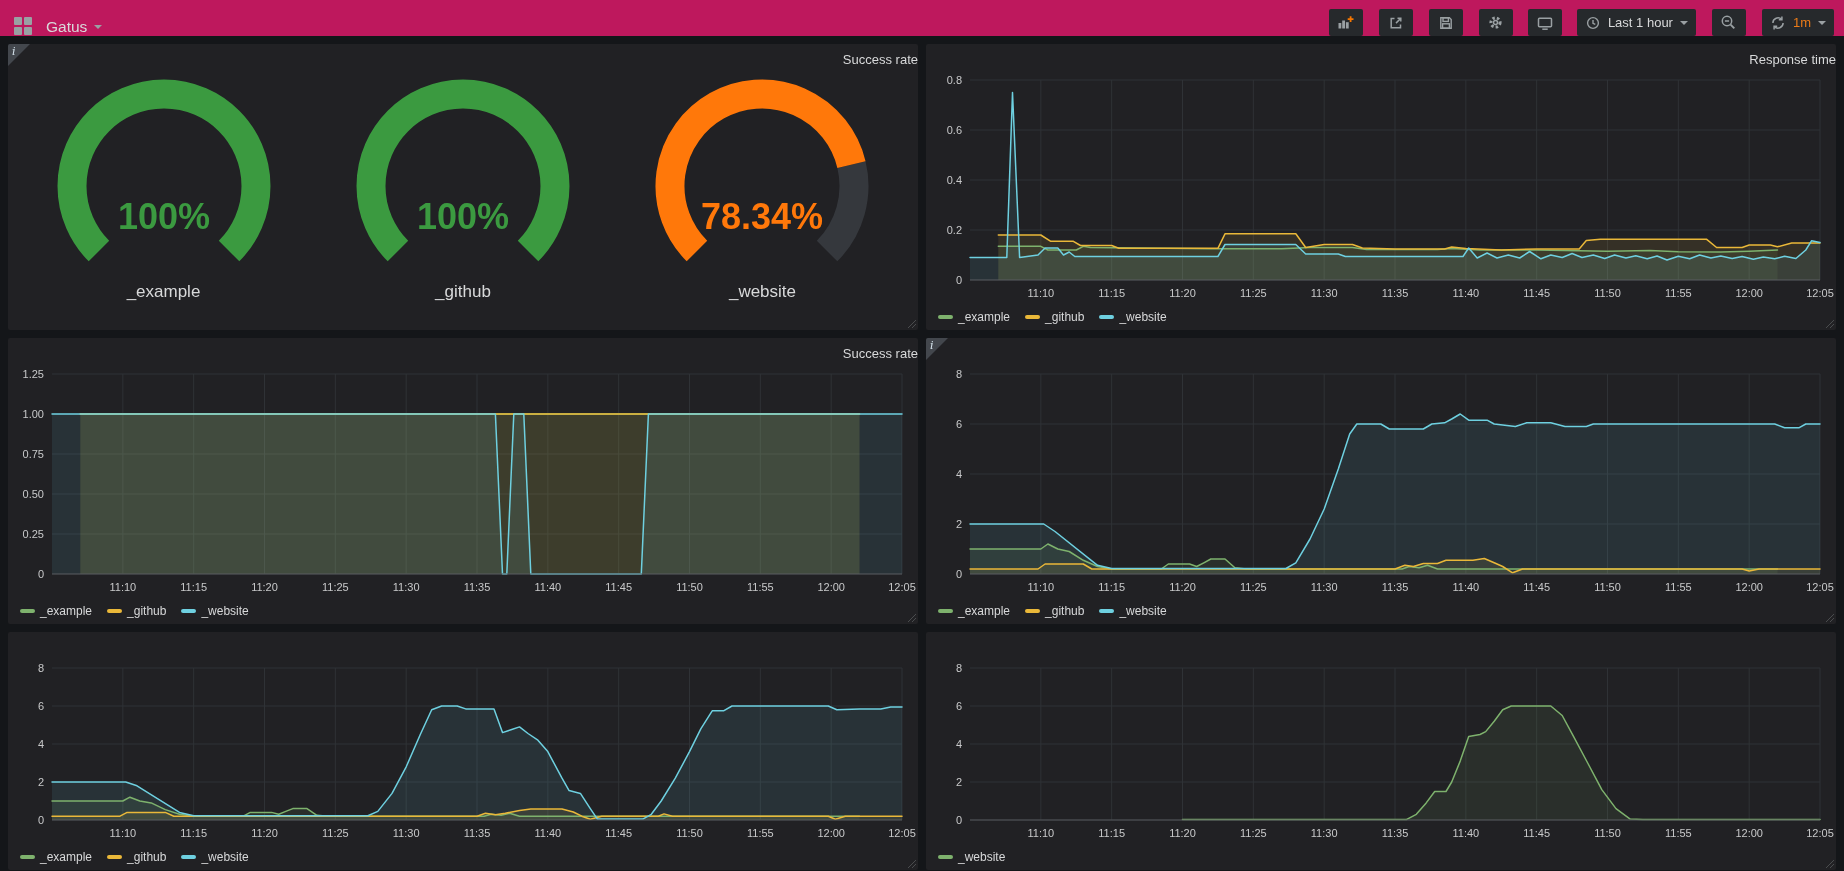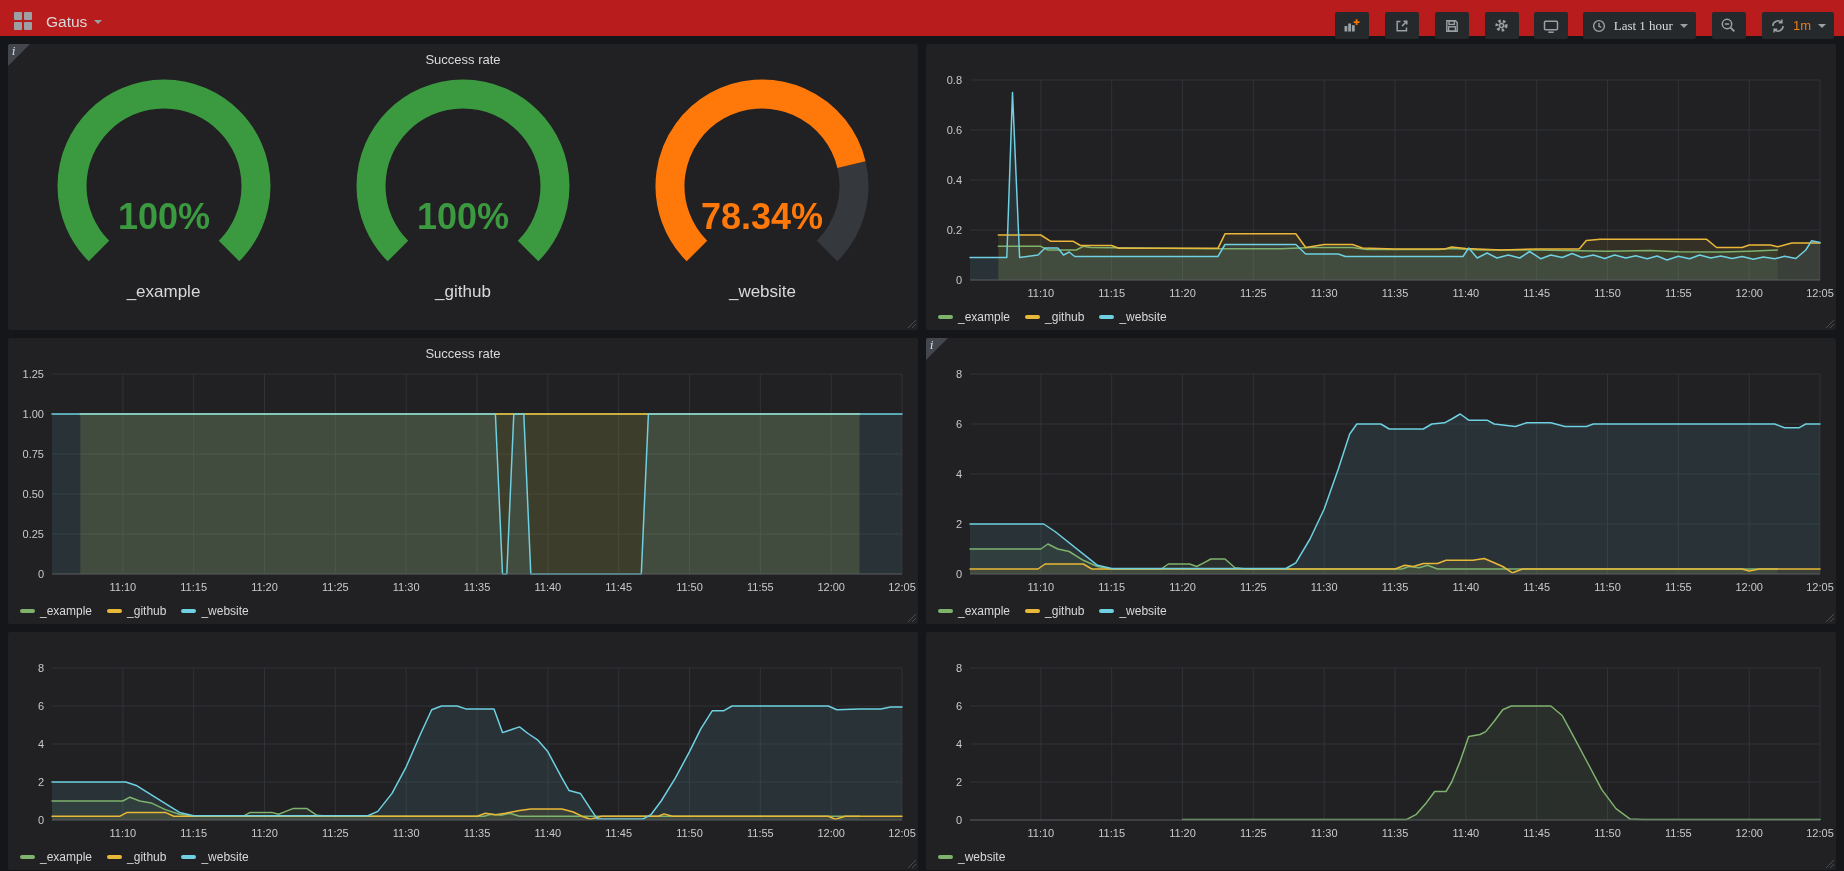--- a/index.html
+++ b/index.html
@@ -1,34 +1,34 @@
 <!DOCTYPE html>
 <html><head>
 <meta charset="utf-8">
 <style>
   * { box-sizing: border-box; margin: 0; padding: 0; }
   html,body { width:1844px; height:871px; overflow:hidden; background:#141619;
     font-family:"Liberation Sans", sans-serif; }
   
-  .navbar { height:36px; display:flex; align-items:flex-start; padding:12px 10px 0 14px; background:#b91c1c; }
+  .navbar { height:36px; display:flex; align-items:flex-end; padding:12px 10px 0 14px; background:#be185d; }
   .nav-left { display:flex; align-items:center; }
   .apps-icon { width:19px; height:19px; display:grid; grid-template-columns:8px 8px; grid-template-rows:8px 8px; gap:2px; cursor:pointer; }
   .apps-icon span { background:#9aa0a3; border-radius:1px; }
   .dash-title { color:#d8d9da; font-size:15.5px; margin-left:13px; cursor:pointer; }
   .caret { display:inline-block; width:0; height:0; border-left:4px solid transparent; border-right:4px solid transparent; border-top:4.5px solid #9aa0a3; margin-left:7px; vertical-align:middle; }
   .nav-right { margin-left:auto; display:flex; align-items:center; }
   .tb-btn { height:27px; min-width:34px; padding:0 8px; display:flex; align-items:center; justify-content:center; background:#26292c; border:none; border-radius:2px; margin-left:16px; color:#9aa0a3; cursor:pointer; font-family:inherit; }
   .tb-btn svg { display:block; }
-  .gap-l { margin-left:15px;font-family:Liberation Serif, serif; }
+  .gap-l { margin-left:15px; }
   .tb-text { color:#d8d9da; font-size:13px; margin-left:7px; }
   .tb-orange { color:#eb7b18; font-size:13px; margin-left:7px; }
   
   .dashboard { padding:8px; display:grid; grid-template-columns:1fr 1fr; grid-template-rows:286px 286px 238px; gap:8px; height:835px; overflow:hidden; }
   .panel { position:relative; background:#212124; border-radius:2px; overflow:hidden; }
-  .panel-title { height:26px; text-align:center; font-size:13px; font-weight:500; color:#d8d9da; padding-top:8px; cursor:pointer; }
+  .panel-title { height:26px; text-align:right; font-size:13px; font-weight:500; color:#d8d9da; padding-top:8px; cursor:pointer; }
   .panel-body { position:absolute; top:26px; left:0; right:0; bottom:2px; }
   
   .corner-info { position:absolute; top:0; left:0; width:0; height:0; border-top:22px solid #43474d; border-right:22px solid transparent; z-index:3; cursor:pointer; }
   .corner-info i { position:absolute; top:-21px; left:4px; font:italic 11px "DejaVu Serif", serif; color:#d7e5ee; }
   .resize-corner { position:absolute; right:2px; bottom:2px; width:10px; height:10px; background:repeating-linear-gradient(135deg, transparent 0 2px, #4a4c4e 2px 3px); clip-path:polygon(100% 0, 100% 100%, 0 100%); cursor:nwse-resize; z-index:3; }
   
   .gauges { display:flex; justify-content:space-between; align-items:flex-start; padding:2px 8px 0; }
   .gauge { width:33%; display:flex; flex-direction:column; align-items:center; }
   .gauge-label { margin-top:10px; font-size:17px; color:#d8d9da; }
   
@@ -142,20 +142,21 @@
             <path d="M 84.95 179.05 A 92 92 0 1 1 239.46 92.55" fill="none" stroke="#FF780A" stroke-width="29"></path>
             <text x="150" y="157" text-anchor="middle" fill="#FF780A" font-size="36" font-weight="bold" font-family="Liberation Sans, sans-serif">78.34%</text>
           </svg>
           <div class="gauge-label">_website</div>
         </div>
       </div>
     <div class="resize-corner"></div>
   </section>
 
   <section class="panel">
+    <h2 class="panel-title">Response time</h2>
     <div class="panel-body"><svg width="910" height="236">
           <line x1="44" y1="210" x2="894" y2="210" stroke="#2f3236" stroke-width="1"></line>
           <text x="36" y="214" text-anchor="end" fill="#c8c9ca" font-size="11" font-family="Liberation Sans, sans-serif">0</text>
           <line x1="44" y1="160" x2="894" y2="160" stroke="#2f3236" stroke-width="1"></line>
           <text x="36" y="164" text-anchor="end" fill="#c8c9ca" font-size="11" font-family="Liberation Sans, sans-serif">0.2</text>
           <line x1="44" y1="110" x2="894" y2="110" stroke="#2f3236" stroke-width="1"></line>
           <text x="36" y="114" text-anchor="end" fill="#c8c9ca" font-size="11" font-family="Liberation Sans, sans-serif">0.4</text>
           <line x1="44" y1="60.00000000000002" x2="894" y2="60.00000000000002" stroke="#2f3236" stroke-width="1"></line>
           <text x="36" y="64.00000000000003" text-anchor="end" fill="#c8c9ca" font-size="11" font-family="Liberation Sans, sans-serif">0.6</text>
           <line x1="44" y1="10" x2="894" y2="10" stroke="#2f3236" stroke-width="1"></line>

